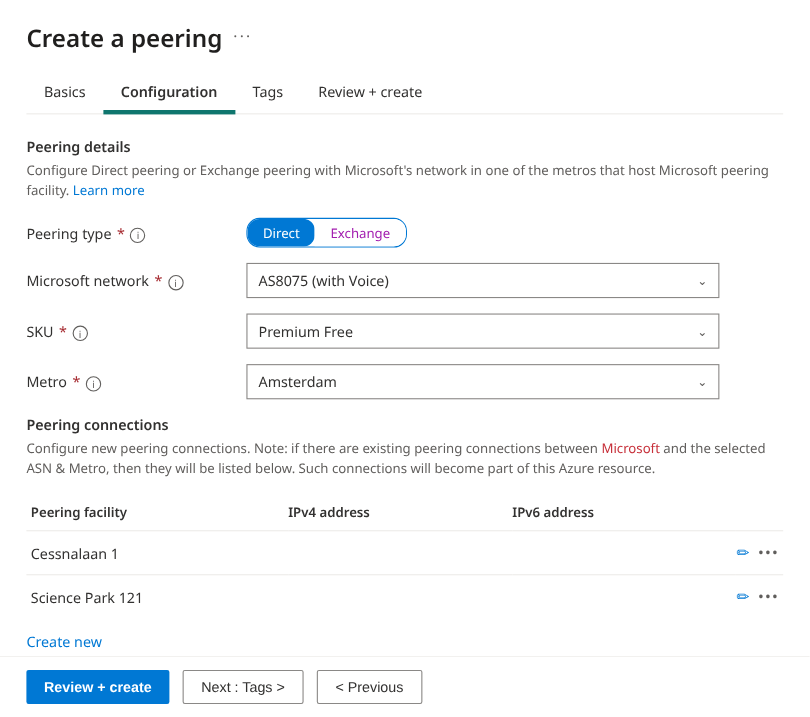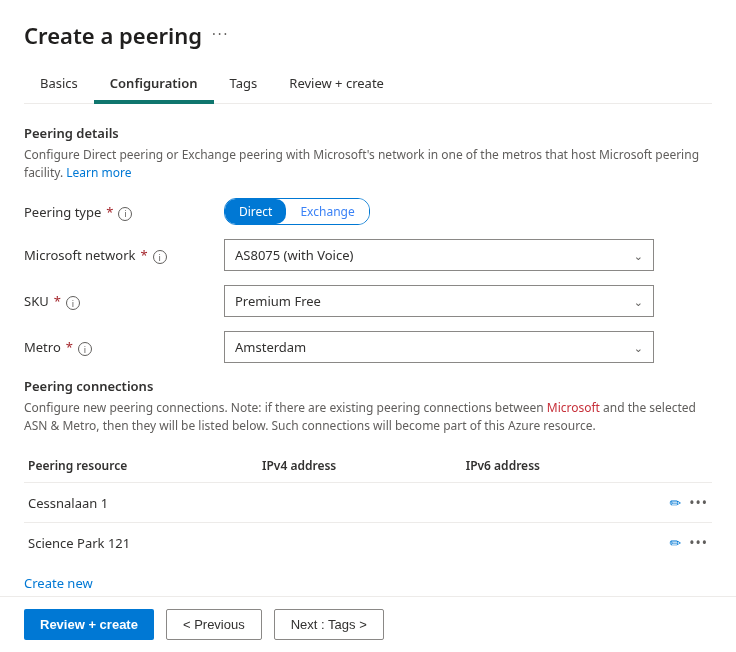--- a/index.html
+++ b/index.html
@@ -111,21 +111,21 @@
       cursor: pointer;
       user-select: none;
     }
     .toggle-option.selected {
       background: #0078d4;
       color: #fff;
       border-radius: 10px;
     }
     .toggle-option:not(.selected) {
       background: #fff;
-      color: #3b82f6;
+      color: #a21caf;
     }
     
     .dropdown {
       width: 430px;
       border: 1px solid #8a8886;
       padding: 6px 10px;
       font-size: 13px;
       color: #323130;
       background: #fff;
       display: flex;
@@ -323,21 +323,21 @@
     <div class="section-title">Peering connections</div>
     <div class="connections-desc">
       <span>Configure new peering connections. Note: if there are existing peering connections between</span>
       <span class="highlight">Microsoft</span>
       <span>and the selected ASN &amp; Metro, then they will be listed below. Such connections will become part of this Azure resource.</span>
     </div>
 
     <table class="connections-table">
       <thead>
         <tr>
-          <th>Peering resource</th>
+          <th>Peering facility</th>
           <th>IPv4 address</th>
           <th>IPv6 address</th>
           <th></th>
         </tr>
       </thead>
       <tbody>
         <tr class="table-row">
           <td>Cessnalaan 1</td>
           <td></td>
           <td></td>
@@ -361,15 +361,15 @@
         </tr>
       </tbody>
     </table>
 
     <a class="create-new-link" href="#">Create new</a>
   </div>
 </div>
 
 <div class="footer">
   <button class="btn-primary">Review + create</button>
+  <button class="btn-secondary">Next : Tags &gt;</button>
   <button class="btn-secondary">&lt; Previous</button>
-  <button class="btn-secondary">Next : Tags &gt;</button>
 </div>
 
 </body></html>

